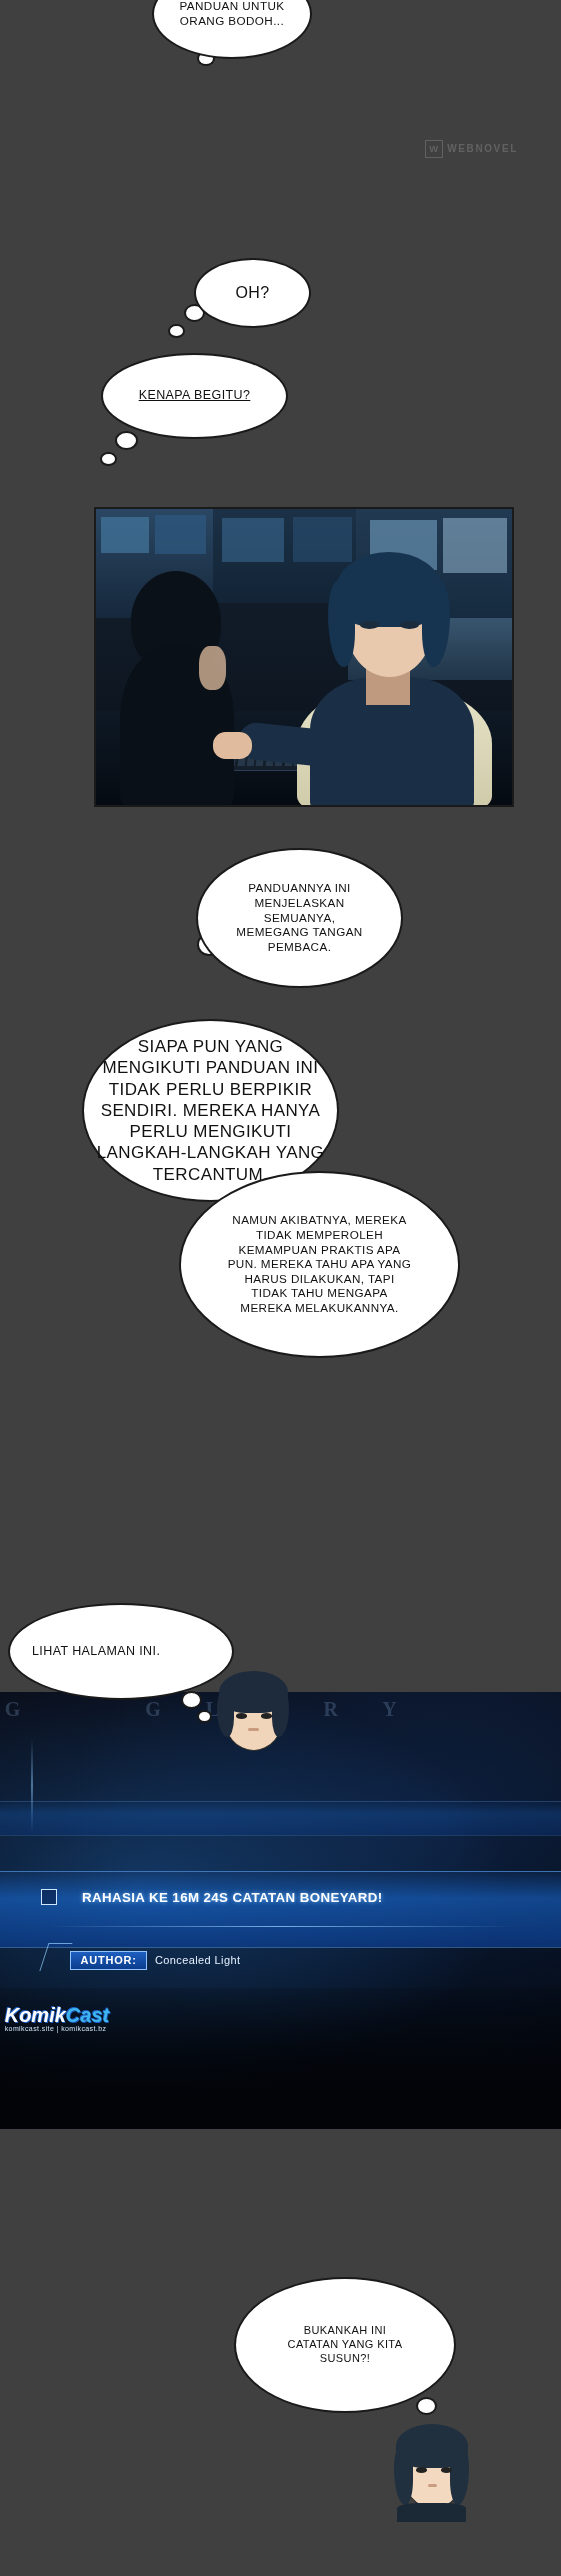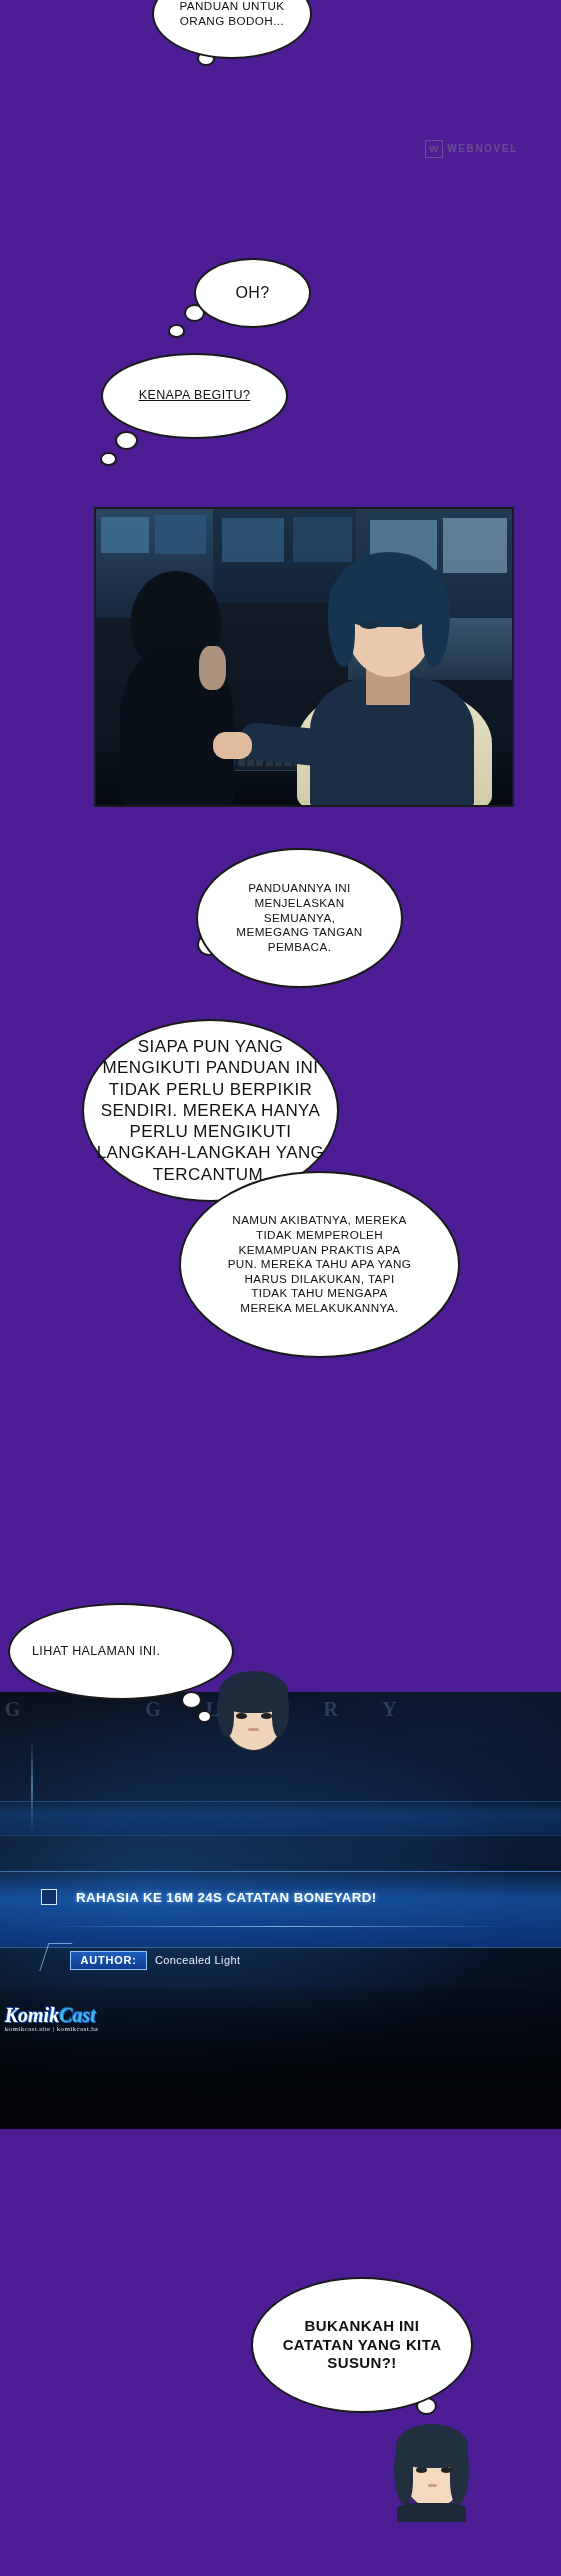--- a/index.html
+++ b/index.html
@@ -9,21 +9,21 @@
   }
   body {
     width: 562px;
     font-family: "Liberation Sans", sans-serif;
     -webkit-font-smoothing: antialiased;
   }
   .page {
     position: relative;
     width: 562px;
     height: 2576px;
-    background: #4c1d95;
+    background: #404040;
     overflow: hidden;
   }
 
   
   .bubble {
     position: absolute;
     box-sizing: border-box;
     background: #ffffff;
     border: 2.3px solid #1a1a1a;
     border-radius: 50% / 50%;
@@ -114,21 +114,21 @@
     position: absolute;
     left: 0; right: 0;
     background: linear-gradient(180deg, rgba(20,80,170,0.15) 0%, rgba(25,110,220,0.55) 35%, rgba(12,60,140,0.75) 100%);
     border-top: 0.8px solid rgba(120,190,255,0.45);
     border-bottom: 0.8px solid rgba(120,190,255,0.35);
   }
   .title-row {
     position: absolute;
     display: flex;
     align-items: center;
-    gap: 19px;
+    gap: 25px;
   }
   .title-chk {
     width: 14px; height: 14px;
     border: 1.6px solid #cfe6ff;
     background: rgba(10,30,70,0.6);
     flex: 0 0 auto;
   }
   .title-text {
     color: #ffffff;
     font-size: 13.3px;
@@ -157,21 +157,21 @@
     letter-spacing: 0.4px;
   }
   .hr-line {
     position: absolute;
     height: 0.8px;
     background: linear-gradient(90deg, rgba(150,210,255,0.0), rgba(150,210,255,0.75), rgba(150,210,255,0.0));
   }
   .kc-logo {
     position: absolute;
     z-index: 7;
-    font-family: Liberation Serif, serif;
+    font-family: Liberation Sans, sans-serif;
   }
   .kc-main {
     font-size: 20px;
     font-weight: bold;
     font-style: italic;
     color: #ffffff;
     text-shadow: 0.8px 0.8px 0 #1d5fc0, -0.8px -0.8px 0 #1d5fc0;
   }
   .kc-main .cast { color: #3fb5f0; }
   .kc-sub {
@@ -391,21 +391,21 @@
         background:linear-gradient(180deg, rgba(4,8,16,.2) 0%, rgba(2,4,8,1) 85%);"></div>
 
     <div class="kc-logo" style="left:4.7px; top:312px;">
       <div class="kc-main">
         <span>Komik</span><span class="cast">Cast</span>
       </div>
       <div class="kc-sub">komikcast.site | komikcast.bz</div>
     </div>
   </div>
 
-  <div class="bubble" style="left:251px; top:2277px; width:222px; height:136px; font-size:15px;font-weight:bold;">
+  <div class="bubble" style="left:234px; top:2277px; width:222px; height:136px; font-size:11px;">
     <div class="txt">BUKANKAH INI
 CATATAN YANG KITA
 SUSUN?!</div>
   </div>
   <div class="tail-dot" style="left:416px; top:2397px; width:17px; height:14px;"></div>
 
   <div class="head" style="left:394px; top:2422px; width:75px; height:95px;">
     <div style="position:absolute; left:7.8px; top:12.5px; width:61px; height:72px;
         background:#f3d9c0; border-radius:46% 46% 50% 50%; border:1.6px solid #2b2b2b;"></div>
     <div style="position:absolute; left:1.6px; top:1.6px; width:72px; height:44px;

